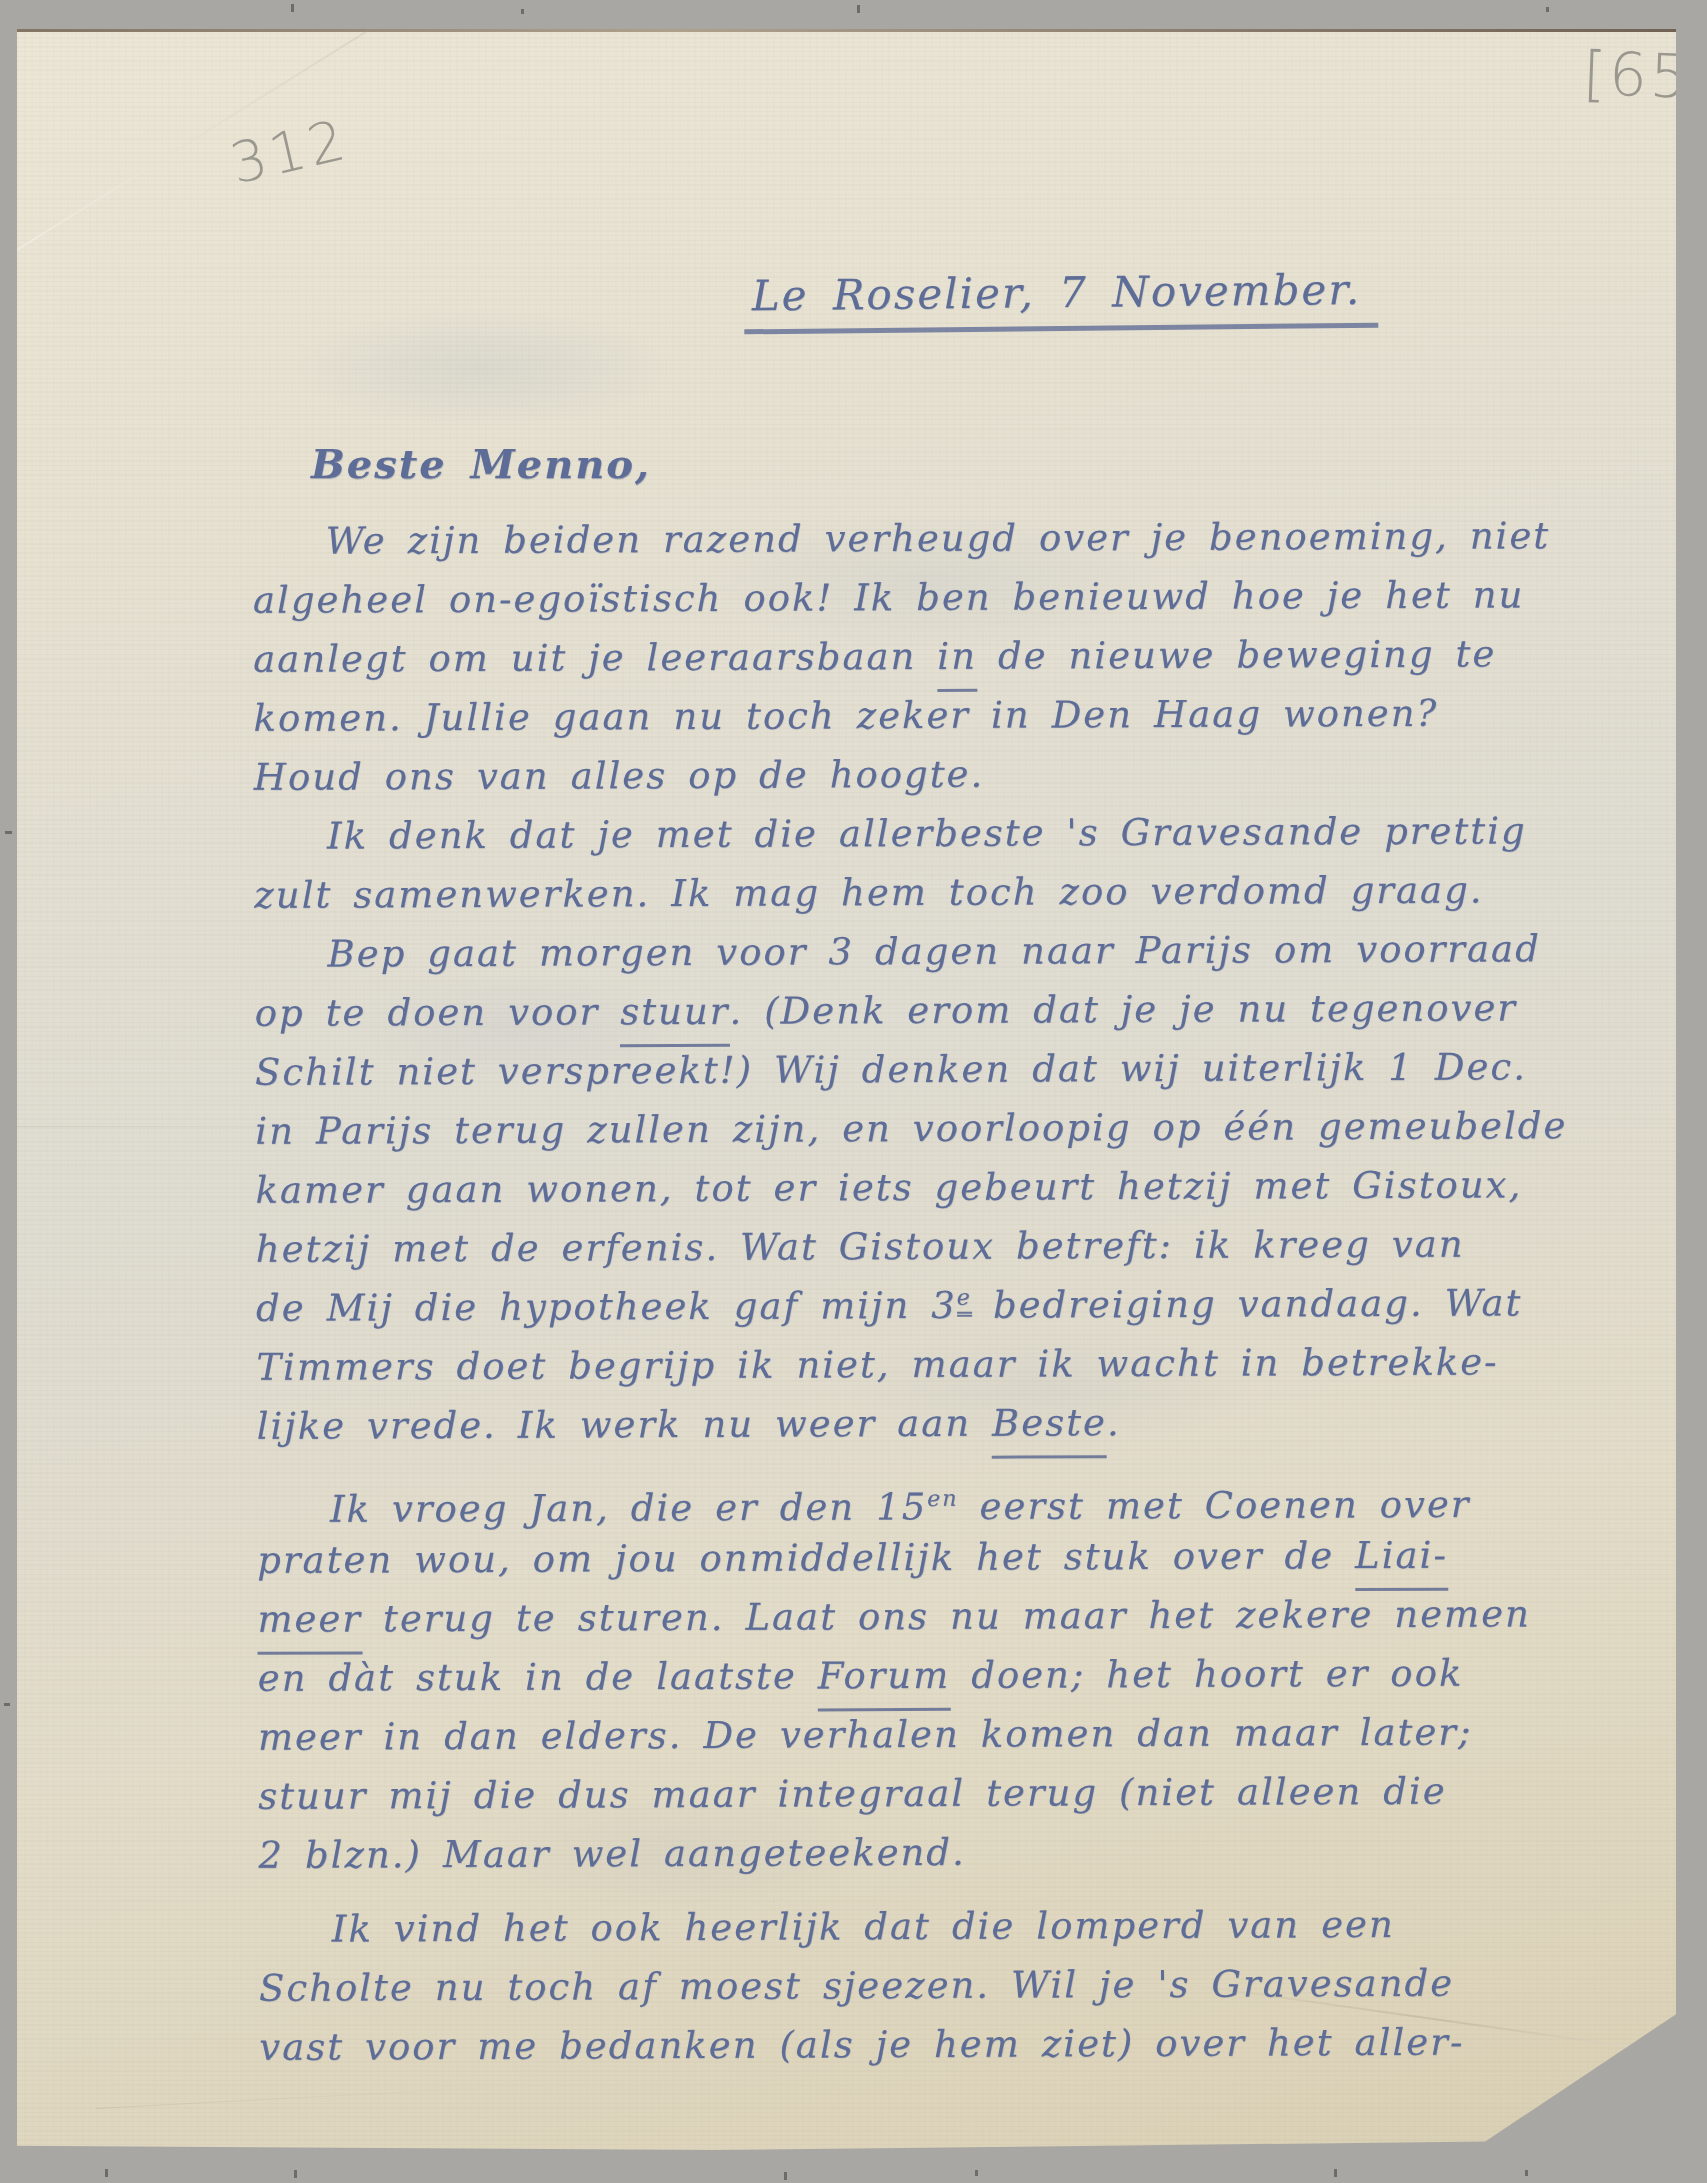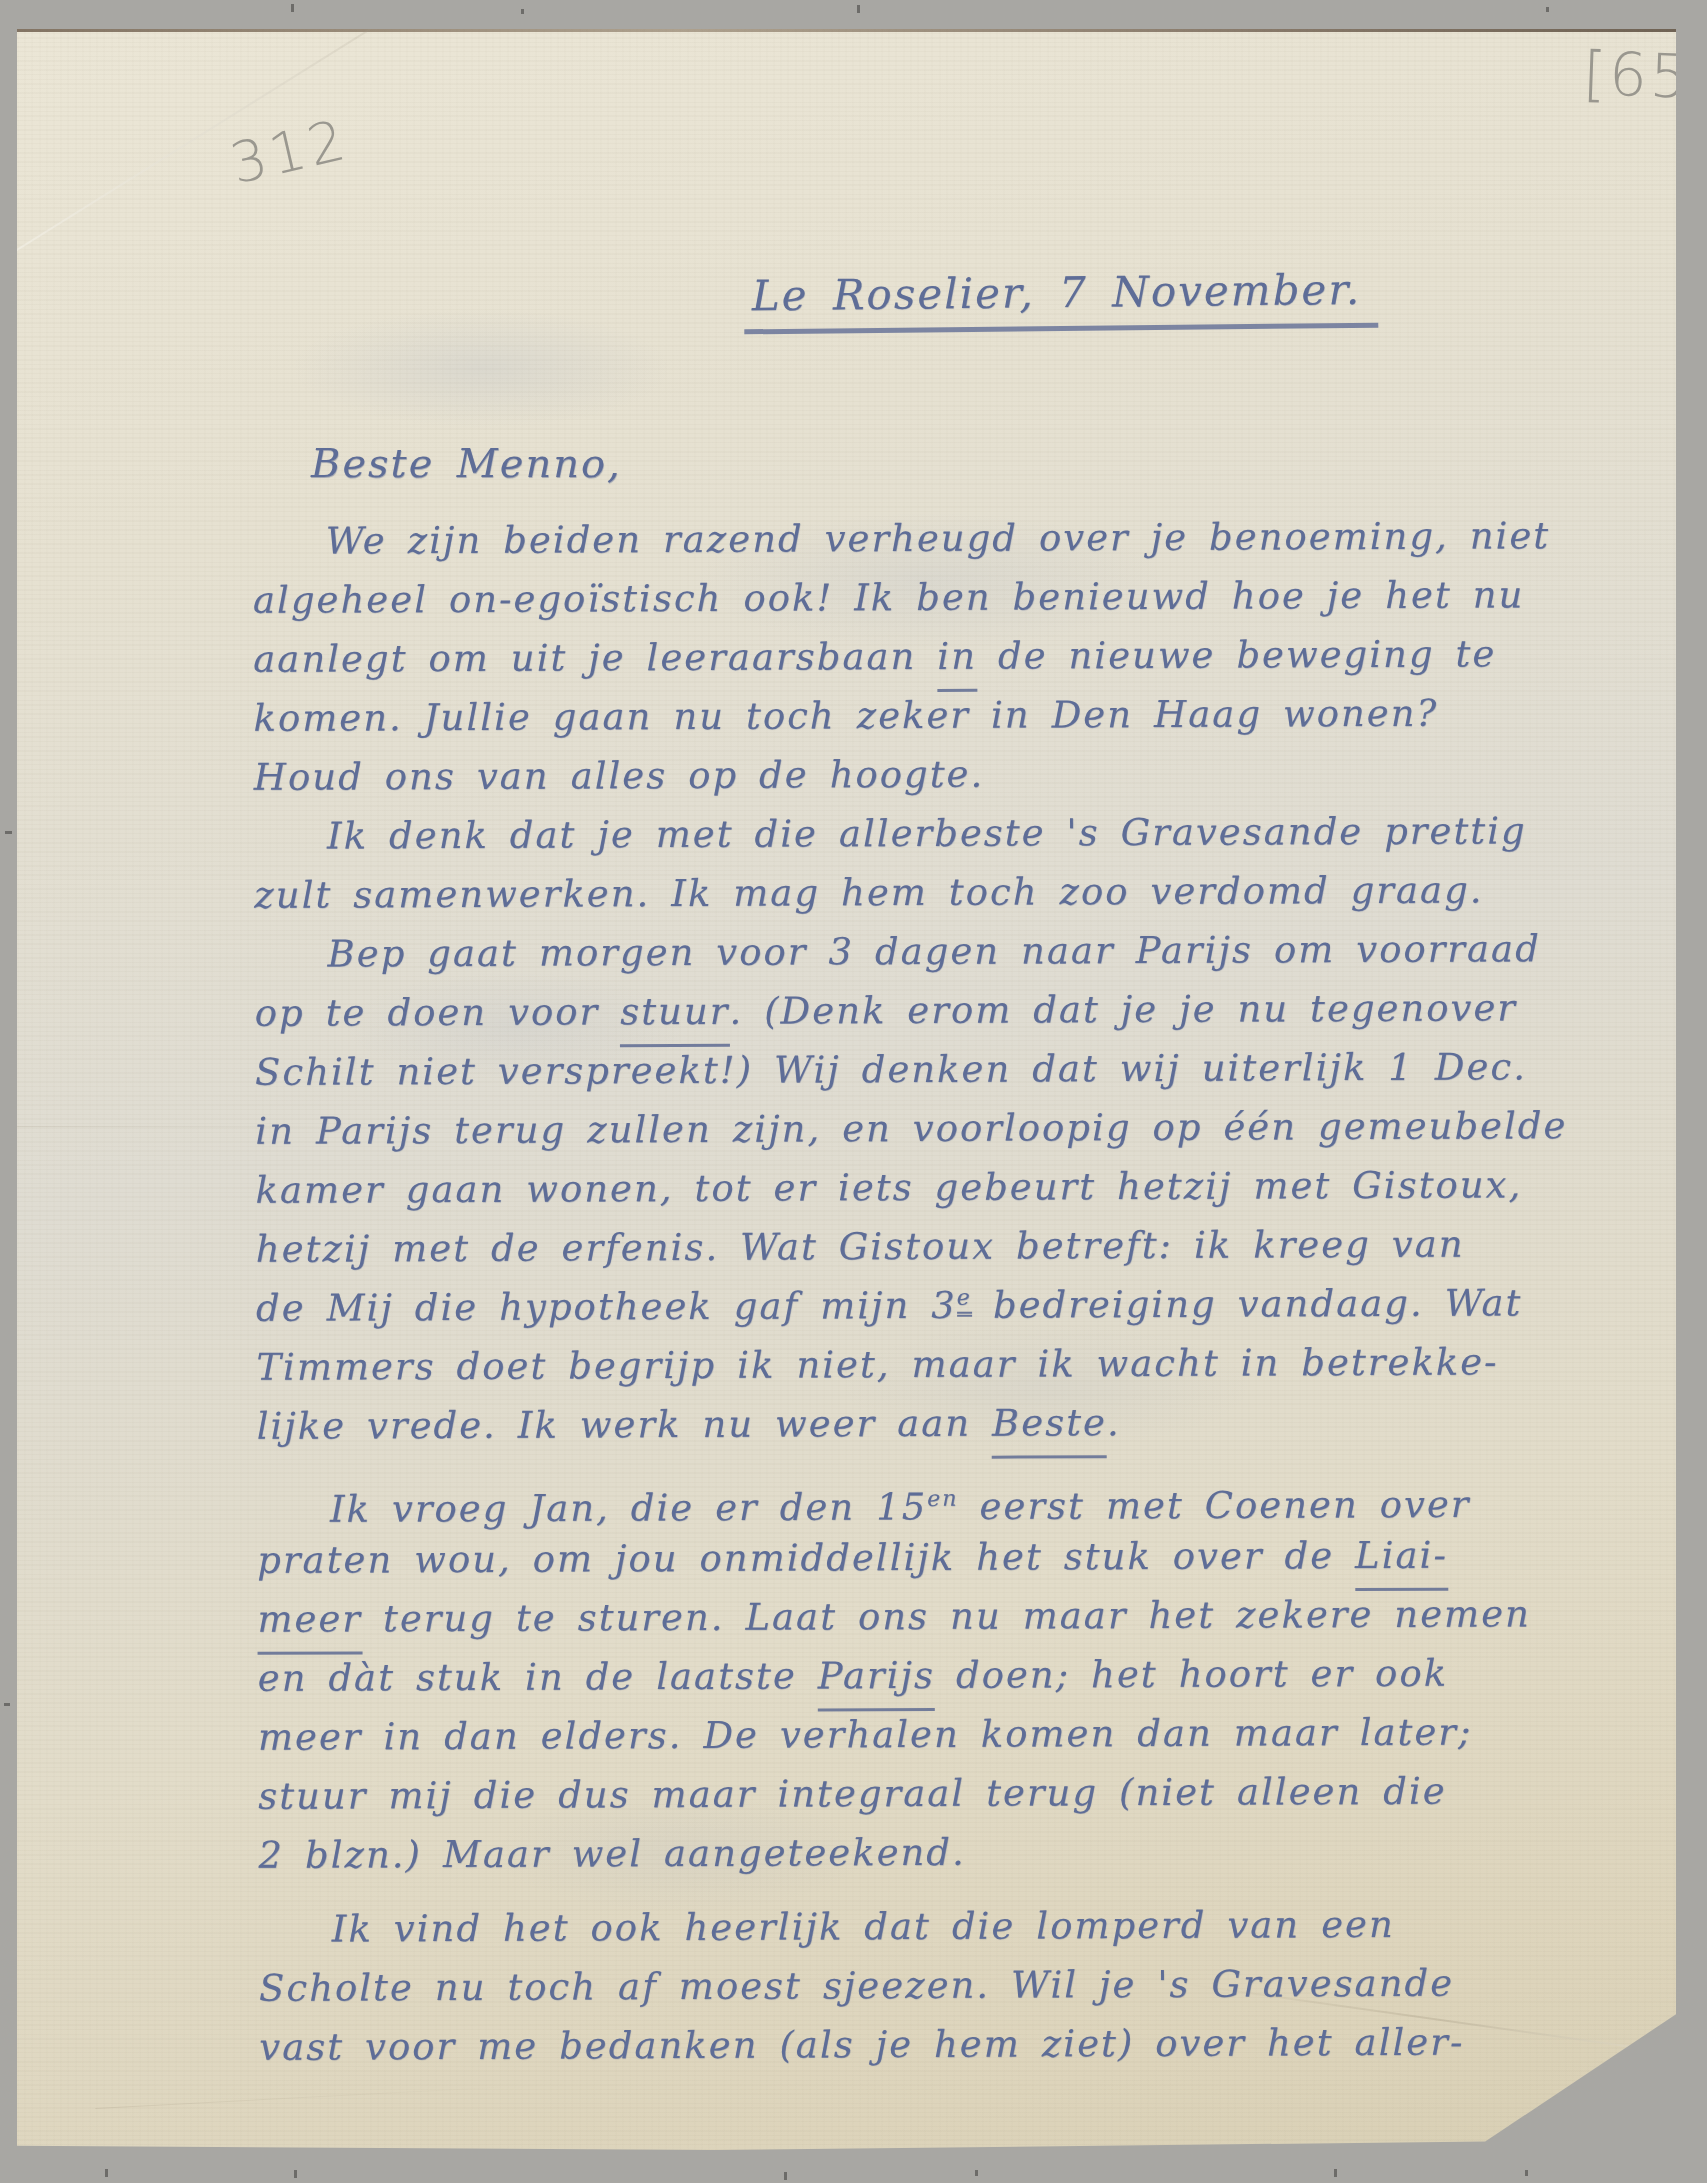--- a/index.html
+++ b/index.html
@@ -132,20 +132,21 @@
     padding:0 17px 9px 7.8px;
     border-bottom:5.2px solid rgba(88,102,145,0.75);
     transform:rotate(-0.6deg);
     white-space:nowrap;
   }
   .salutation{
     position:absolute;
     left:294px;top:411px;
     font-size:40px;letter-spacing:2px;word-spacing:7.8px;
     white-space:nowrap;
+    font-weight:bold;
   }
   .letter-body{
     position:absolute;
     left:239px;top:480px;
     font-size:37px;
     line-height:59px;
     letter-spacing:2px;
     word-spacing:7.2px;
     white-space:nowrap;
     transform:rotate(-0.25deg);
@@ -216,21 +217,21 @@
       <div class="line"><span class="seg">Schilt niet verspreekt!) Wij denken dat wij uiterlijk 1 Dec.</span></div>
       <div class="line"><span class="seg">in Parijs terug zullen zijn, en voorloopig op één gemeubelde</span></div>
       <div class="line"><span class="seg">kamer gaan wonen, tot er iets gebeurt hetzij met Gistoux,</span></div>
       <div class="line"><span class="seg">hetzij met de erfenis. Wat Gistoux betreft: ik kreeg van</span></div>
       <div class="line"><span class="seg">de Mij die hypotheek gaf mijn 3</span><span class="seg u2 sup">e</span><span class="seg"> bedreiging vandaag. Wat</span></div>
       <div class="line"><span class="seg">Timmers doet begrijp ik niet, maar ik wacht in betrekke-</span></div>
       <div class="line"><span class="seg">lijke vrede. Ik werk nu weer aan </span><span class="seg u">Beste</span><span class="seg">.</span></div>
       <div class="line indent gap"><span class="seg">Ik vroeg Jan, die er den 15</span><span class="seg sup">en</span><span class="seg"> eerst met Coenen over</span></div>
       <div class="line"><span class="seg">praten wou, om jou onmiddellijk het stuk over de </span><span class="seg u">Liai-</span></div>
       <div class="line"><span class="seg u">meer</span><span class="seg"> terug te sturen. Laat ons nu maar het zekere nemen</span></div>
-      <div class="line"><span class="seg">en dàt stuk in de laatste </span><span class="seg u">Parijs</span><span class="seg"> doen; het hoort er ook</span></div>
+      <div class="line"><span class="seg">en dàt stuk in de laatste </span><span class="seg u">Forum</span><span class="seg"> doen; het hoort er ook</span></div>
       <div class="line"><span class="seg">meer in dan elders. De verhalen komen dan maar later;</span></div>
       <div class="line"><span class="seg">stuur mij die dus maar integraal terug (niet alleen die</span></div>
       <div class="line"><span class="seg">2 blzn.) Maar wel aangeteekend.</span></div>
       <div class="line indent gap"><span class="seg">Ik vind het ook heerlijk dat die lomperd van een</span></div>
       <div class="line"><span class="seg">Scholte nu toch af moest sjeezen. Wil je 's Gravesande</span></div>
       <div class="line"><span class="seg">vast voor me bedanken (als je hem ziet) over het aller-</span></div>
     </div>
 </div>
 
 

